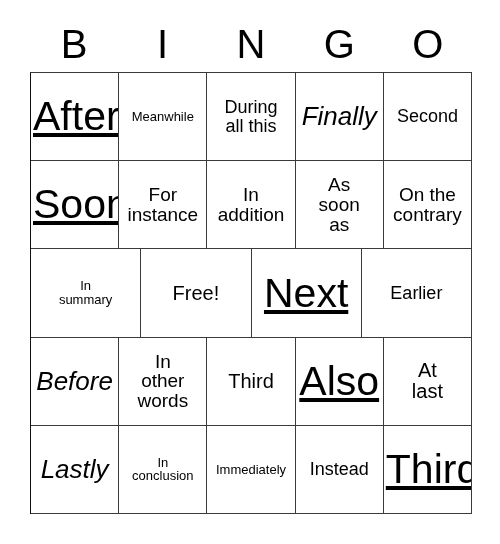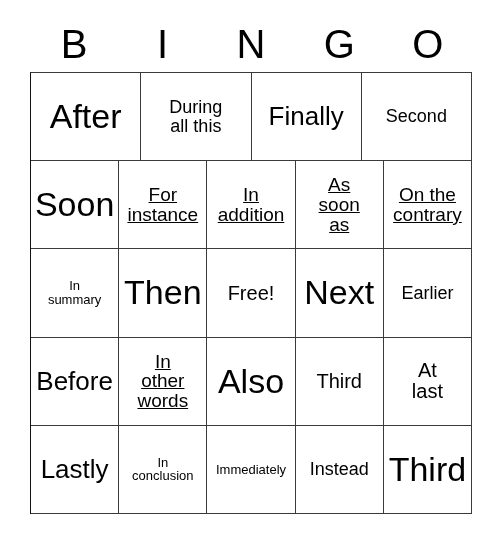--- a/index.html
+++ b/index.html
@@ -67,25 +67,25 @@
   }
   .cell-text {
     display: block;
     width: 100%;
     color: #000000;
     line-height: 1.04;
     white-space: pre-line;
     word-break: normal;
   }
   
-  .sz-xl  { font-size: 34px; }
+  .sz-xl  { font-size: 41px; text-decoration: underline; }
   .sz-lg  { font-size: 20px; }
-  .sz-md  { font-size: 26px; }
+  .sz-md  { font-size: 26px; font-style: italic; }
   .sz-sm  { font-size: 18px; }
-  .sz-xs  { font-size: 19px; text-decoration: underline; }
+  .sz-xs  { font-size: 19px; }
   .sz-xxs { font-size: 13px; }
 </style>
 </head>
 <body>
 
 <div id="bingo-card">
 
   <div id="header-row">
     <div class="header-letter">B</div>
     <div class="header-letter">I</div>
@@ -94,20 +94,23 @@
     <div class="header-letter">O</div>
   </div>
 
   <div id="grid">
 
     <div class="bingo-row">
       <div class="bingo-cell">
           <span class="cell-text sz-xl">After</span>
         </div>
       <div class="bingo-cell">
+          <span class="cell-text sz-xxs">Meanwhile</span>
+        </div>
+      <div class="bingo-cell">
           <span class="cell-text sz-sm">During
 all this</span>
         </div>
       <div class="bingo-cell">
           <span class="cell-text sz-md">Finally</span>
         </div>
       <div class="bingo-cell">
           <span class="cell-text sz-sm">Second</span>
         </div>
     </div>
@@ -134,47 +137,44 @@
 contrary</span>
         </div>
     </div>
 
     <div class="bingo-row">
       <div class="bingo-cell">
           <span class="cell-text sz-xxs">In
 summary</span>
         </div>
       <div class="bingo-cell">
-          <span class="cell-text sz-xl">Then</span>
-        </div>
-      <div class="bingo-cell">
           <span class="cell-text sz-lg">Free!</span>
         </div>
       <div class="bingo-cell">
           <span class="cell-text sz-xl">Next</span>
         </div>
       <div class="bingo-cell">
           <span class="cell-text sz-sm">Earlier</span>
         </div>
     </div>
 
     <div class="bingo-row">
       <div class="bingo-cell">
           <span class="cell-text sz-md">Before</span>
         </div>
       <div class="bingo-cell">
           <span class="cell-text sz-xs">In
 other
 words</span>
         </div>
       <div class="bingo-cell">
+          <span class="cell-text sz-lg">Third</span>
+        </div>
+      <div class="bingo-cell">
           <span class="cell-text sz-xl">Also</span>
-        </div>
-      <div class="bingo-cell">
-          <span class="cell-text sz-lg">Third</span>
         </div>
       <div class="bingo-cell">
           <span class="cell-text sz-lg">At
 last</span>
         </div>
     </div>
 
     <div class="bingo-row">
       <div class="bingo-cell">
           <span class="cell-text sz-md">Lastly</span>

